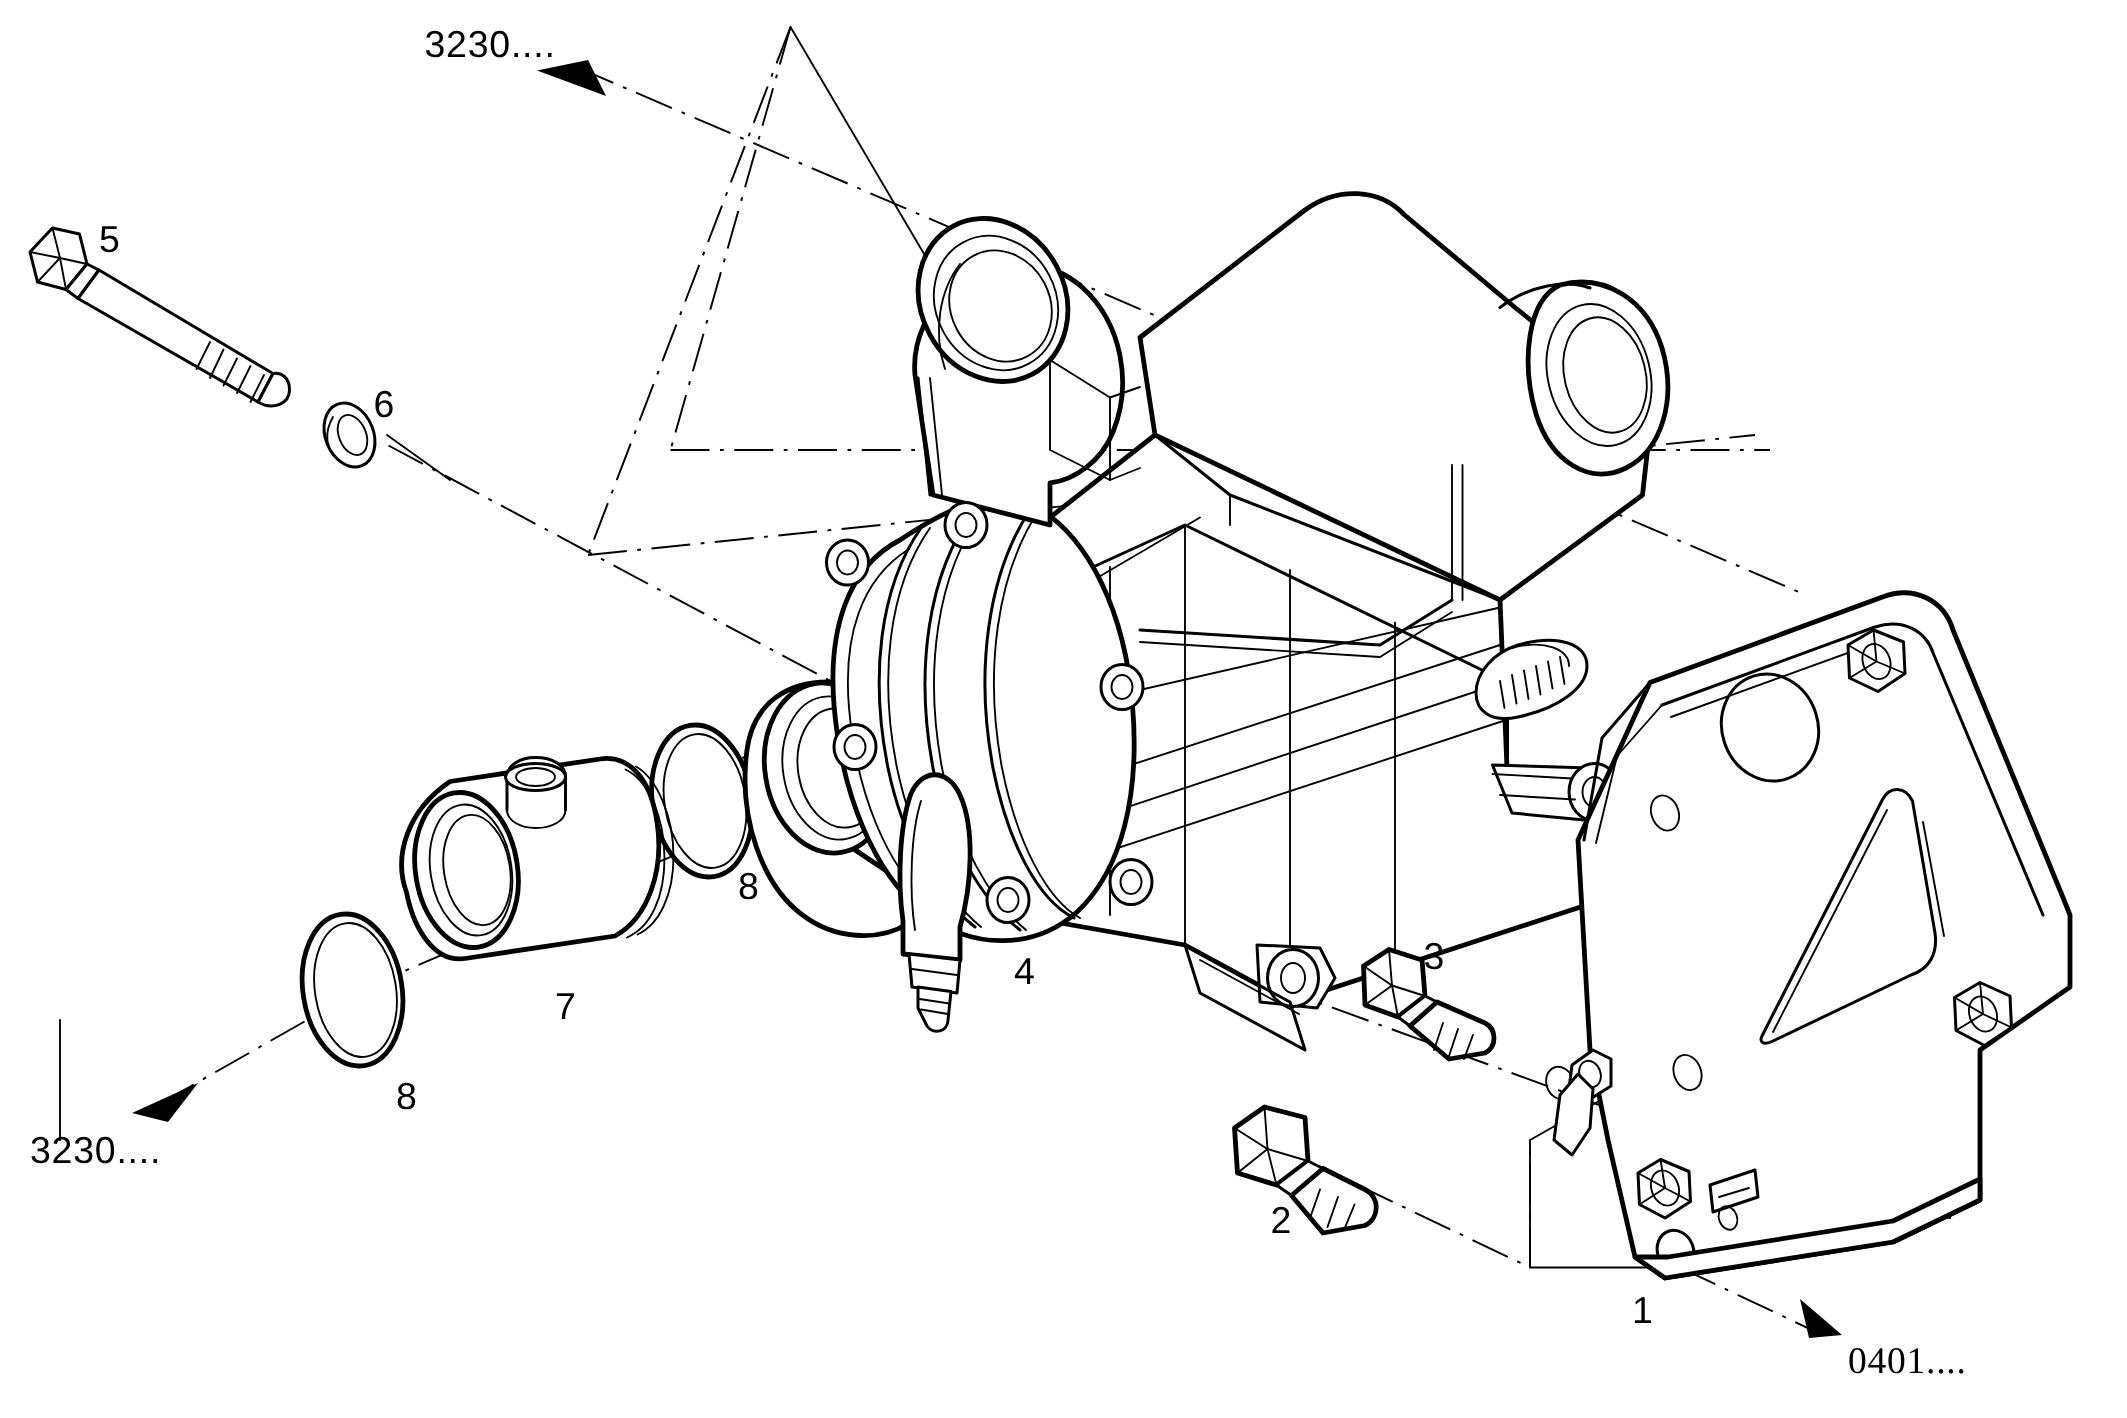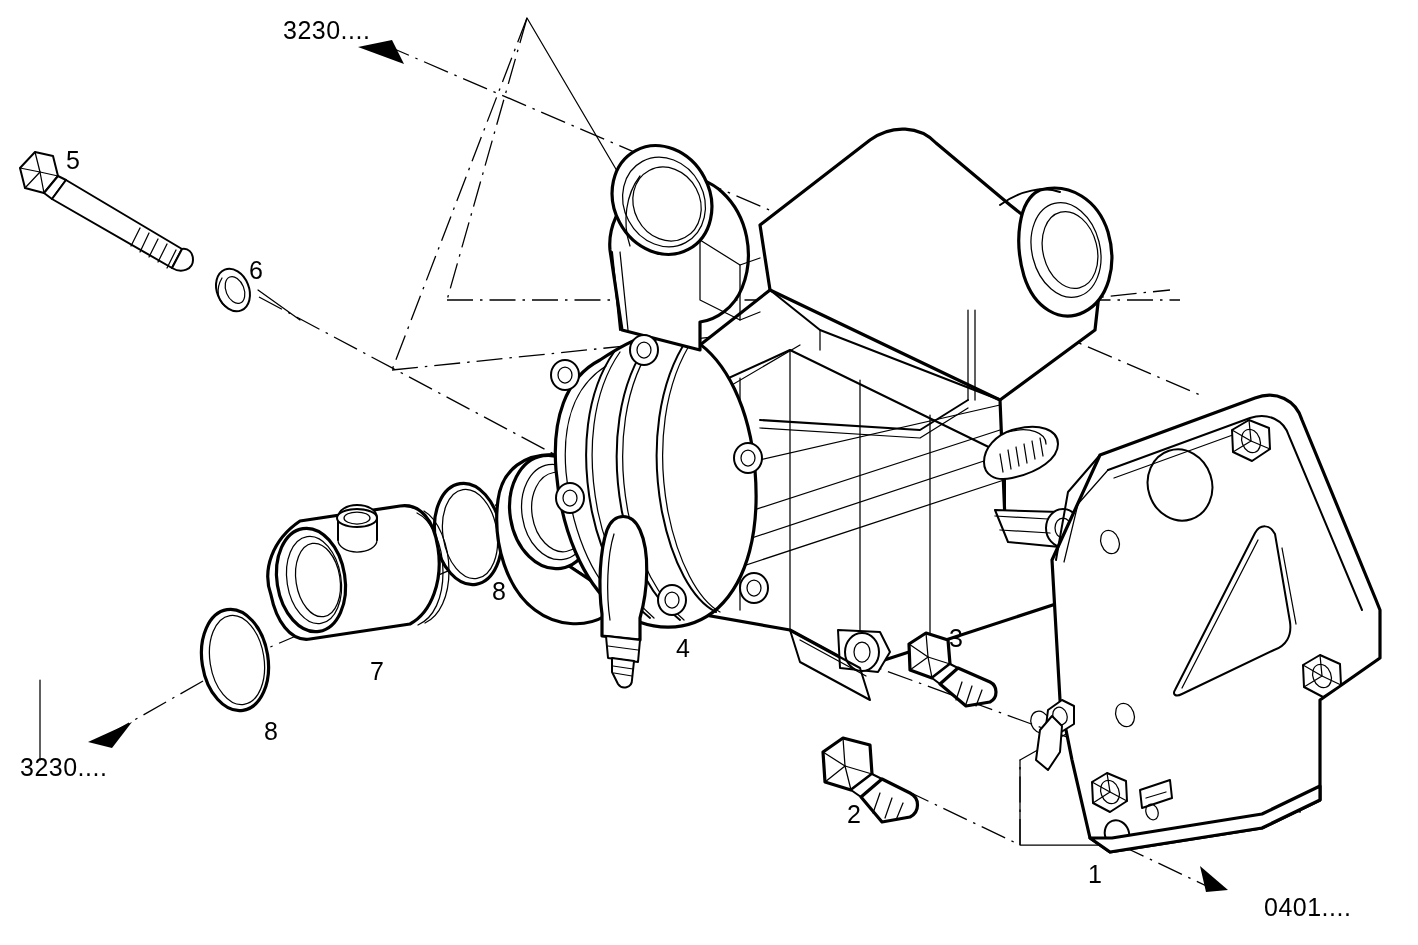--- a/index.html
+++ b/index.html
@@ -415,21 +415,21 @@
   <g>
     <path class="wf" d="M1052,716 L1040,730 L1036,760 L1048,770 L1060,752 L1062,726 Z"></path>
   </g>
 
 </svg>
 
 <div class="lbl ref" style="left:283px;top:18px;">3230....</div>
 
 <div class="lbl ref" style="left:20px;top:755px;">3230....</div>
 
-<div class="lbl ref" style="left:1264px;top:895px;">0401....</div>
+<div class="lbl ref" style="left:1232px;top:895px;font-family:Liberation Serif, serif;">0401....</div>
 
 <div class="lbl num" style="left:1088px;top:862px;">1</div>
 <div class="lbl num" style="left:847px;top:802px;">2</div>
 <div class="lbl num" style="left:949px;top:626px;">3</div>
 <div class="lbl num" style="left:676px;top:636px;">4</div>
 <div class="lbl num" style="left:66px;top:148px;">5</div>
 <div class="lbl num" style="left:249px;top:258px;">6</div>
 <div class="lbl num" style="left:370px;top:659px;">7</div>
 <div class="lbl num" style="left:492px;top:579px;">8</div>
 <div class="lbl num" style="left:264px;top:719px;">8</div>

